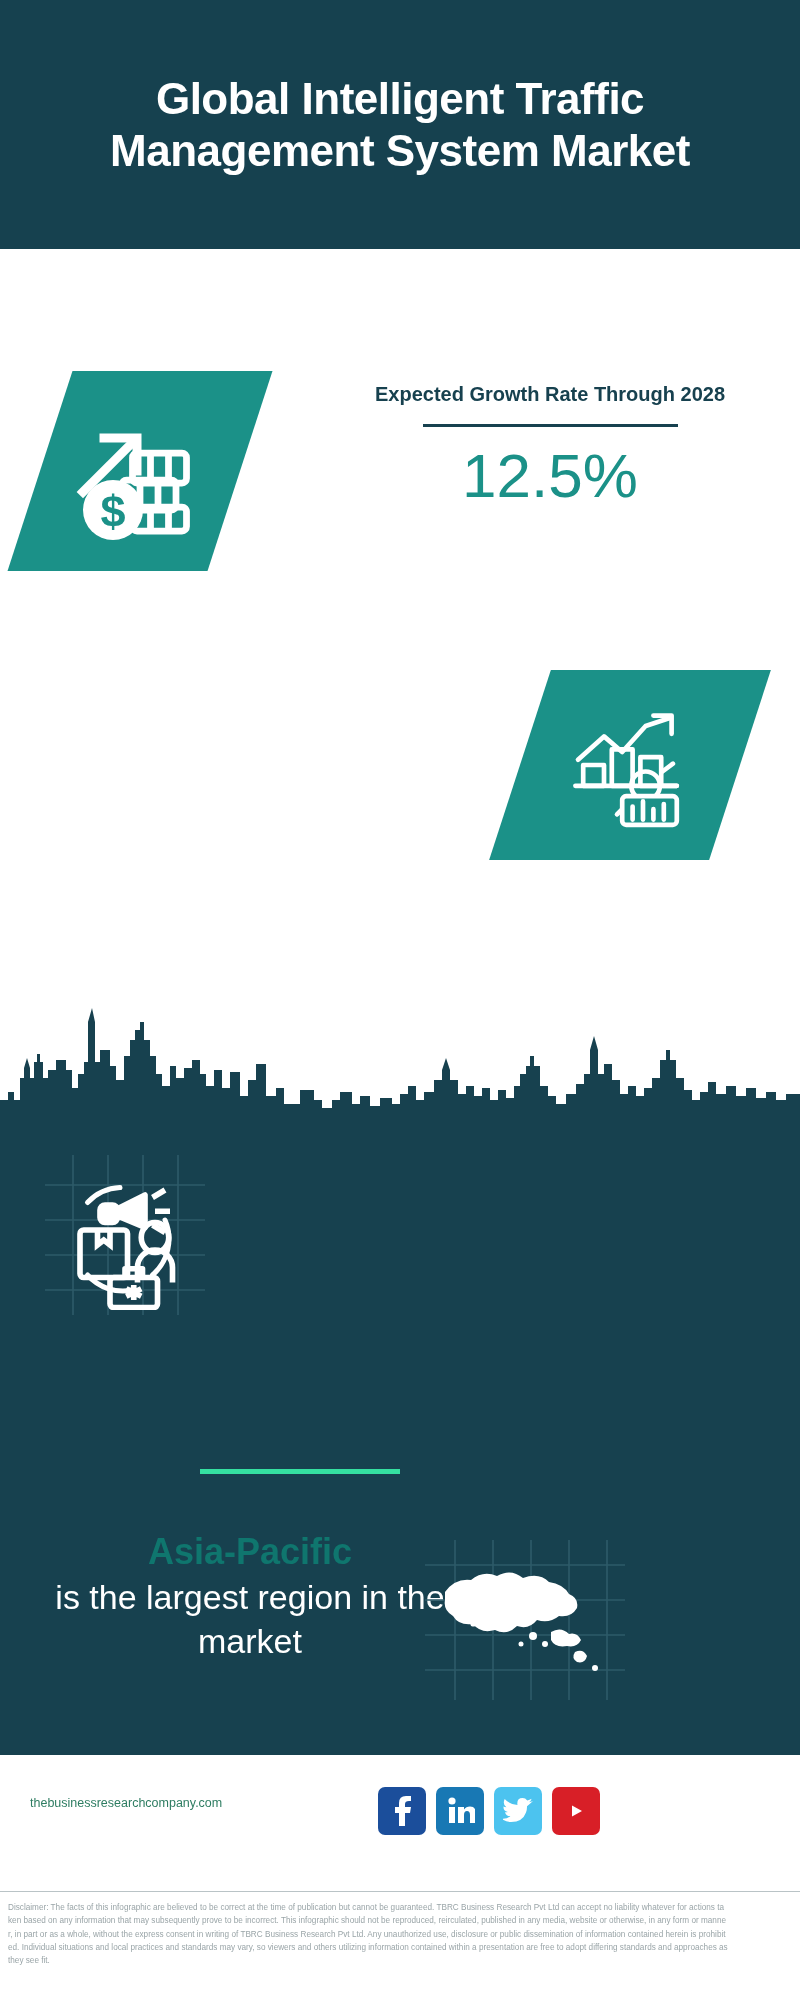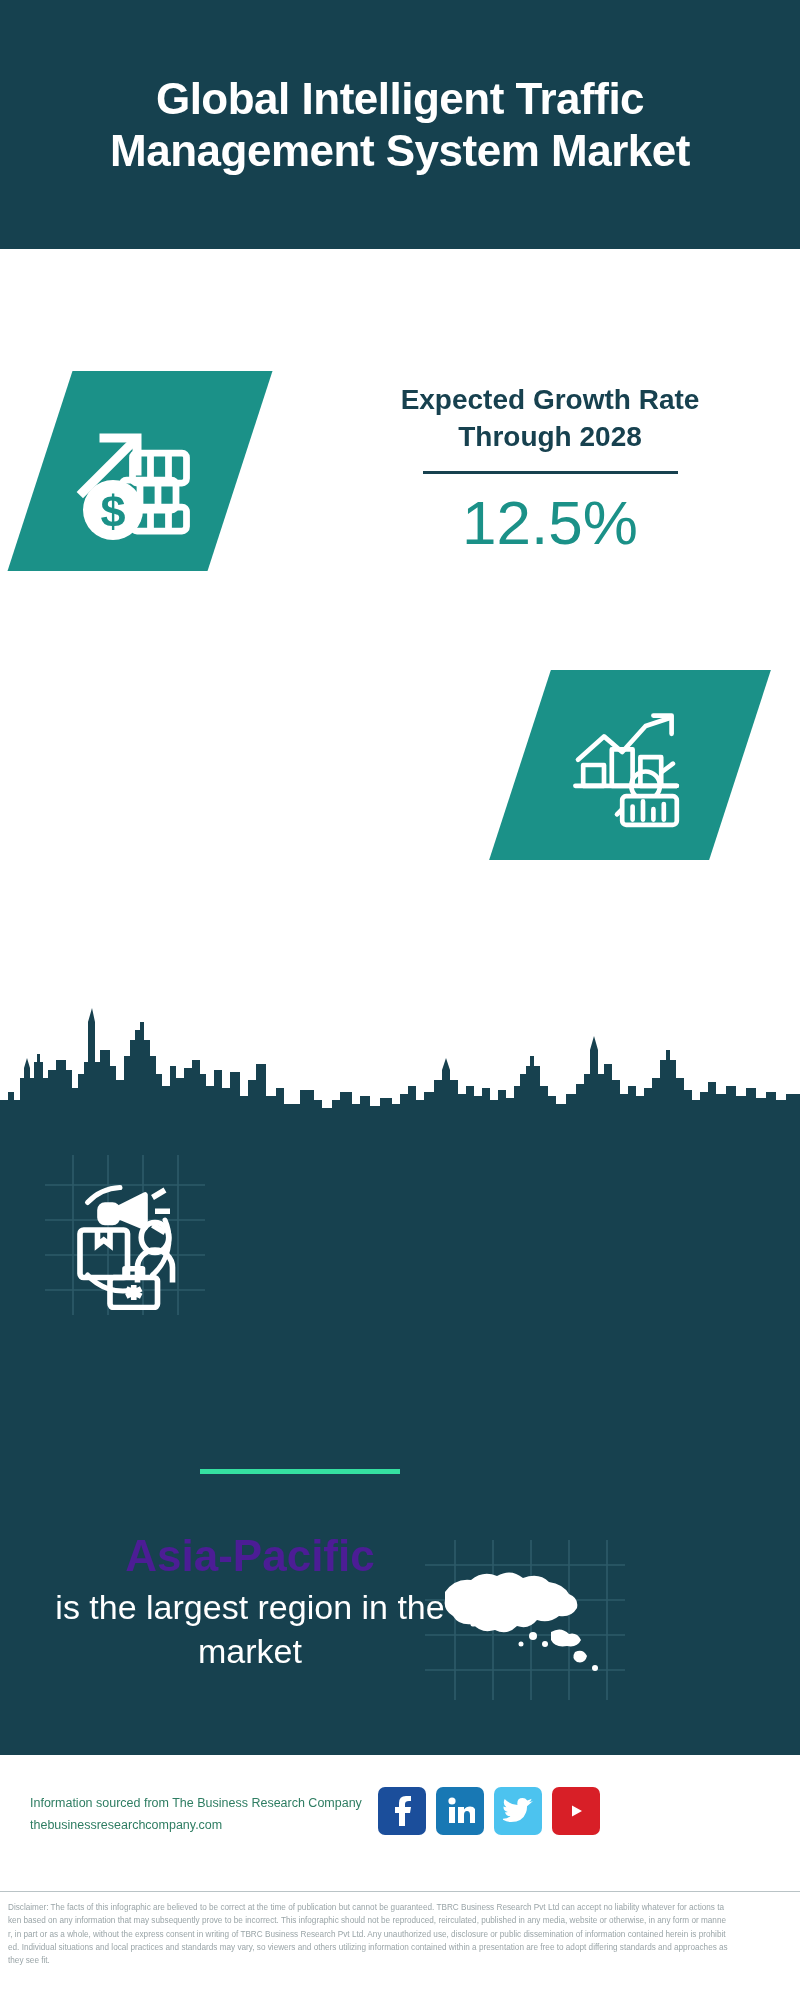--- a/index.html
+++ b/index.html
@@ -35,21 +35,21 @@
     background:#1b9188;
   }
   .badge1 {
     left:40px; top:0px; width:200px; height:200px;
     transform: skewX(-18deg);
   }
   .badge1-inner { transform: skewX(18deg); width:100%; height:100%;
       display:flex; align-items:center; justify-content:center; }
 
   .stat1-text { position:absolute; left:340px; top:10px; width:420px; text-align:center; }
-  .stat-title { color:#17414f; font-size:28px; font-weight:bold; line-height:1.33; }
+  .stat-title { color:#17414f; font-size:20px; font-weight:bold; line-height:1.33; }
   .rule { height:3px; background:#17414f; margin:16px auto; width:255px; }
   .stat-value { color:#1b9188; font-size:62px; font-weight:normal; line-height:1.05; }
 
   
   .stat2 { position:absolute; left:0; top:650px; width:800px; height:255px; }
   .stat2-text { position:absolute; left:40px; top:10px; width:420px; text-align:center; }
   .badge2 {
     left:520px; top:20px; width:220px; height:190px;
     transform: skewX(-18deg);
   }
@@ -71,21 +71,21 @@
   .driver-body { color:#ffffff; font-size:25px; font-weight:bold; line-height:1.33; margin-top:4px; }
 
   .mint-rule {
     position:absolute; left:200px; top:1469px; width:200px; height:5px;
     background:#35e0a1;
   }
 
   
   .region-row { position:absolute; left:0; top:1530px; width:800px; height:200px; }
   .region-text { position:absolute; left:40px; top:0px; width:420px; text-align:center; }
-  .region-name { color:#4c1d95; font-size:44px; font-weight:bold; line-height:1.2; }
+  .region-name { color:#0f766e; font-size:36px; font-weight:bold; line-height:1.2; }
   .region-sub { color:#ffffff; font-size:34px; line-height:1.3; margin-top:2px; }
   .region-map { position:absolute; left:425px; top:10px; width:200px; height:160px; }
 
   
   .footer {
     position:absolute; left:0; top:1757px; width:800px; height:135px;
     background:#ffffff; border-bottom:1.5px solid #b9c3c6;
   }
   .footer-src { position:absolute; left:30px; top:36px; width:350px; }
   .footer-src div { color:#2e7d62; font-size:12.5px; line-height:1.75; }
@@ -230,21 +230,20 @@
         <circle cx="96" cy="104" r="2.5"></circle>
         <circle cx="170" cy="128" r="3"></circle>
         <circle cx="60" cy="84" r="3"></circle>
         <path d="M44 80 q6 -4 10 2 q-2 6 -8 4 Z"></path>
       </g>
     </svg>
   </div>
 
   <div class="footer">
     <div class="footer-src">
-      <div>Information sourced from The Business Research Company</div>
       <div>thebusinessresearchcompany.com</div>
     </div>
     <div class="socials">
       <div class="soc soc-fb">
         <svg width="26" height="30" viewBox="0 0 26 30">
             <path fill="#ffffff" d="M16 30 V17 h5 l1 -6 h-6 V8 q0 -3 4 -3 h2 V0 h-5 q-7 0 -7 7 v4 H6 v6 h4 v13 Z"></path>
           </svg>
       </div>
       <div class="soc soc-li">
         <svg width="30" height="30" viewBox="0 0 30 30">

